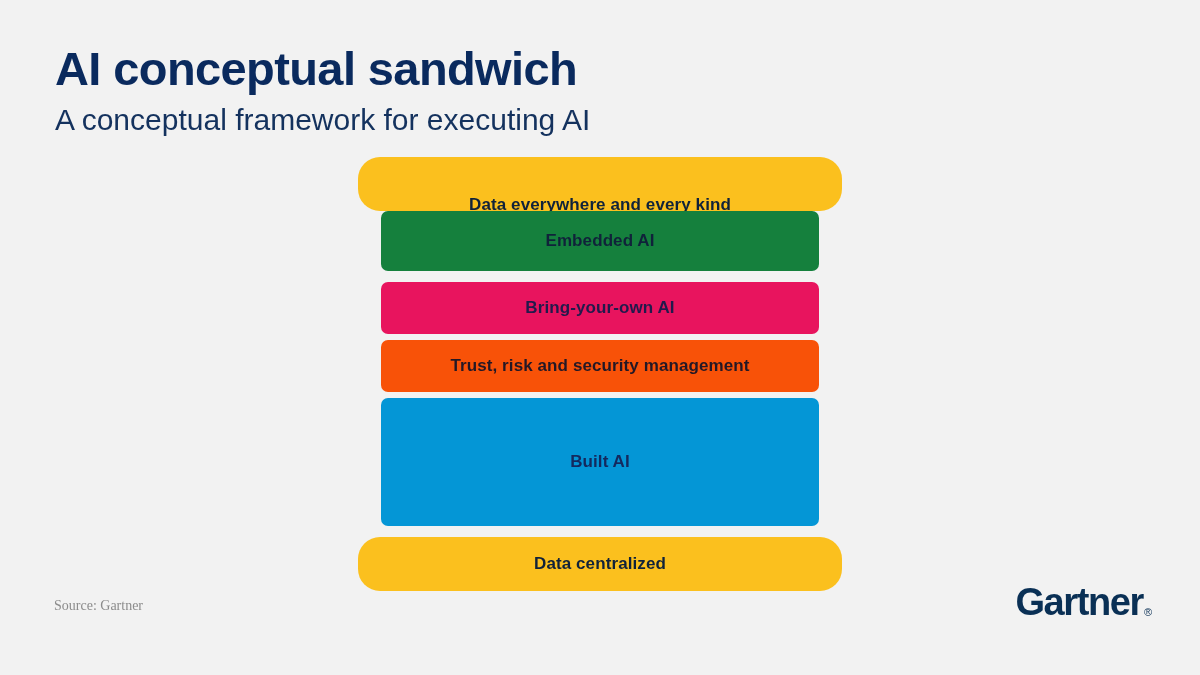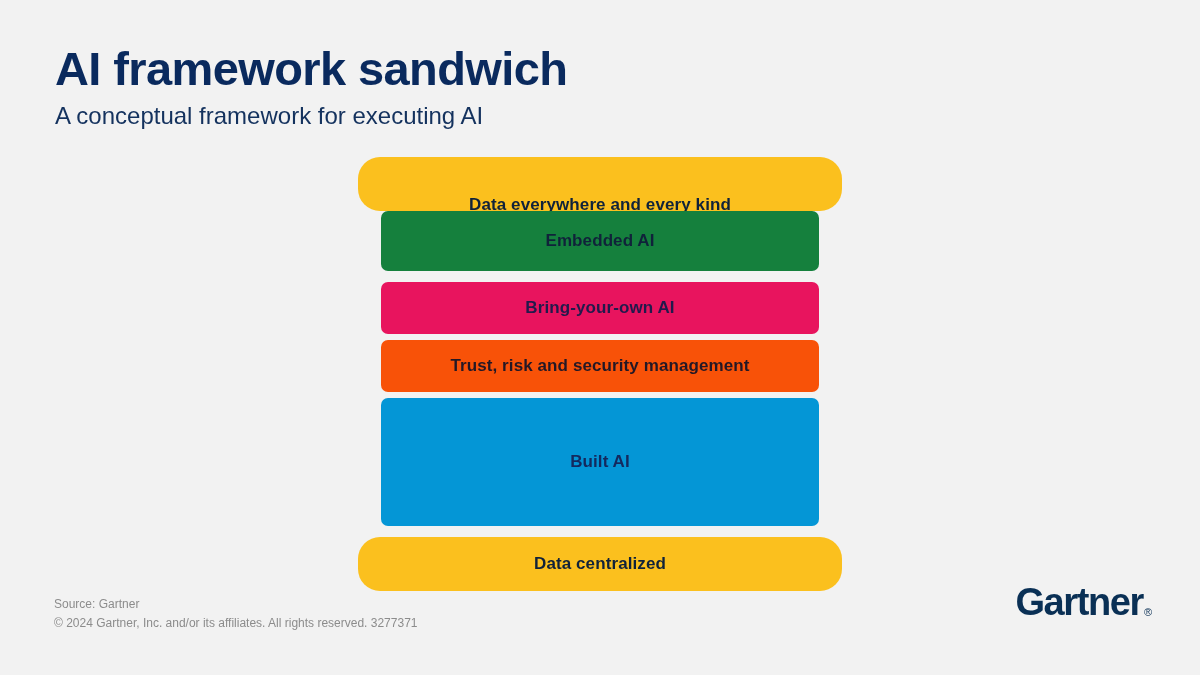--- a/index.html
+++ b/index.html
@@ -32,21 +32,21 @@
   .title {
     font-size: 47px;
     font-weight: bold;
     color: #0A2A5E;
     letter-spacing: -0.6px;
     line-height: 1.05;
     margin: 0;
     white-space: nowrap;
   }
   .subtitle {
-    font-size: 24px;
+    font-size: 30px;
     font-weight: normal;
     color: #14325E;
     letter-spacing: 0px;
     margin: 10px 0 0 0;
     line-height: 1.1;
     white-space: nowrap;
   }
 
   
   .stack {
@@ -82,23 +82,24 @@
     left: 23px;
     width: 438px;
     border-radius: 7px;
   }
 
   
   .footer-note {
     position: absolute;
     left: 54px;
     top: 595px;
-    font-size: 12px;
+    font-size: 14px;
     color: #8C8C8C;
     line-height: 1.55;
+    font-family: Liberation Serif, serif;
   }
   .footer-note div {
     white-space: nowrap;
   }
 
   .logo {
     position: absolute;
     right: 48px;
     top: 583px;
     display: flex;
@@ -119,21 +120,21 @@
     margin-left: 1px;
     margin-bottom: 3px;
   }
 </style>
 </head>
 <body>
 
 <div class="slide">
 
   <div class="header">
-    <h1 class="title">AI framework sandwich</h1>
+    <h1 class="title">AI conceptual sandwich</h1>
     <p class="subtitle">A conceptual framework for executing AI</p>
   </div>
 
   <div class="stack">
       <div class="layer bread" style="top: 0px; height: 54px; background: rgb(251, 192, 30);">
         <span class="layer-label" style="color: rgb(16, 34, 58); margin-top: 42px;">Data everywhere and every kind</span>
       </div>
       <div class="layer filling" style="top: 54px; height: 60px; background: #15803d;">
         <span class="layer-label" style="color: rgb(16, 34, 58);">Embedded AI</span>
       </div>
@@ -146,21 +147,20 @@
       <div class="layer filling" style="top: 241px; height: 128px; background: rgb(4, 150, 214);">
         <span class="layer-label" style="color: rgb(20, 41, 94);">Built AI</span>
       </div>
       <div class="layer bread" style="top: 380px; height: 54px; background: rgb(251, 192, 30);">
         <span class="layer-label" style="color: rgb(16, 34, 58);">Data centralized</span>
       </div>
     </div>
 
   <div class="footer-note">
     <div>Source: Gartner</div>
-    <div>© 2024 Gartner, Inc. and/or its affiliates. All rights reserved. 3277371</div>
   </div>
 
   <div class="logo">
     <span class="logo-text">Gartner</span>
     <span class="logo-reg">®</span>
   </div>
 
 </div>
 
 </body></html>

